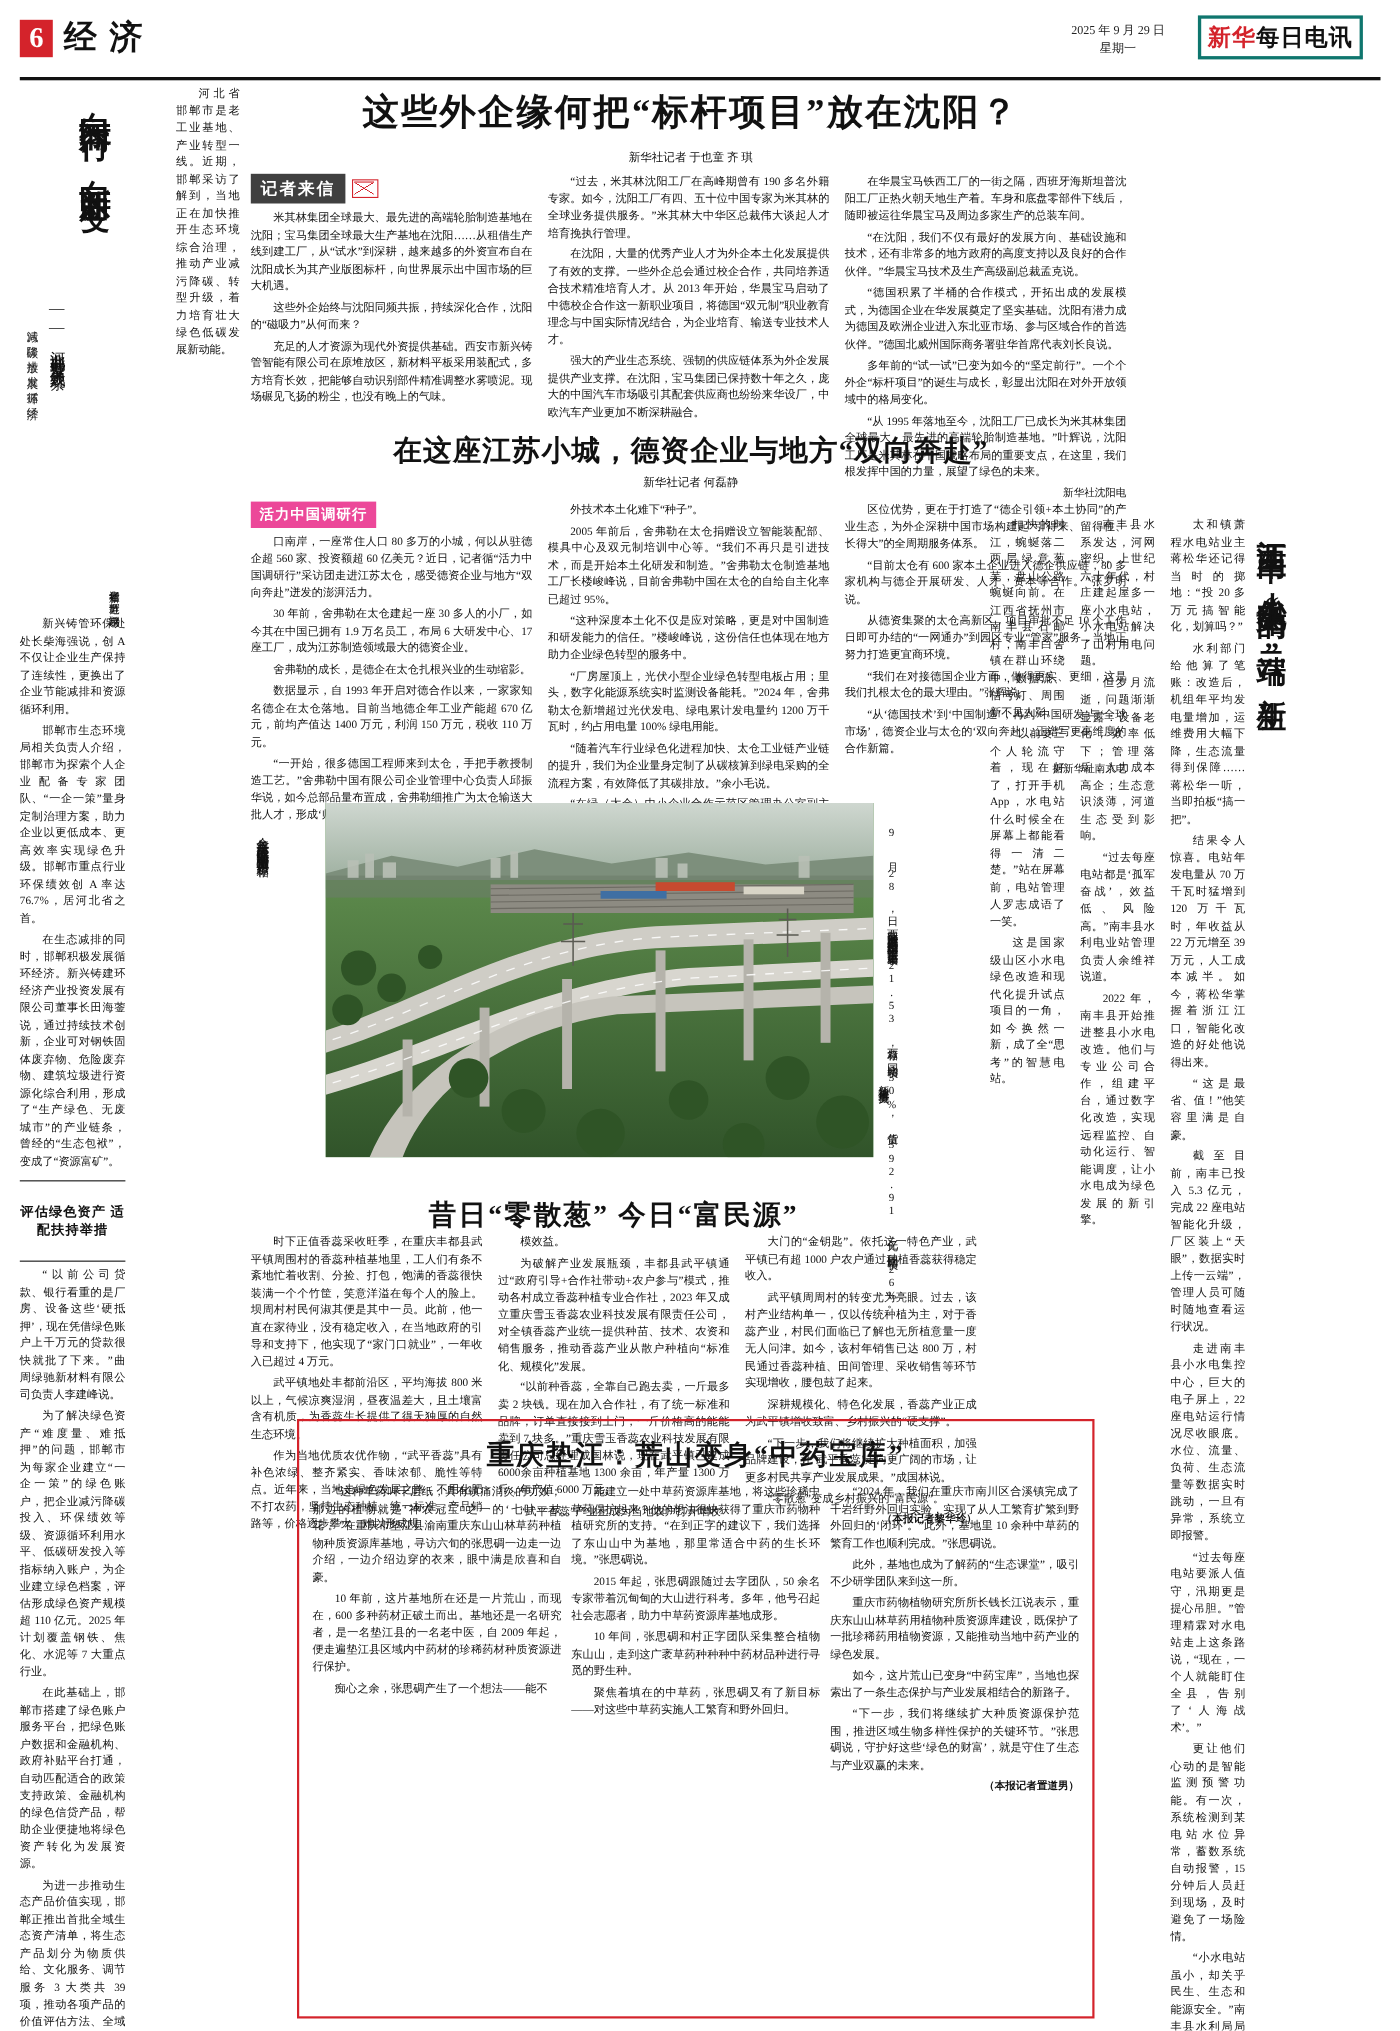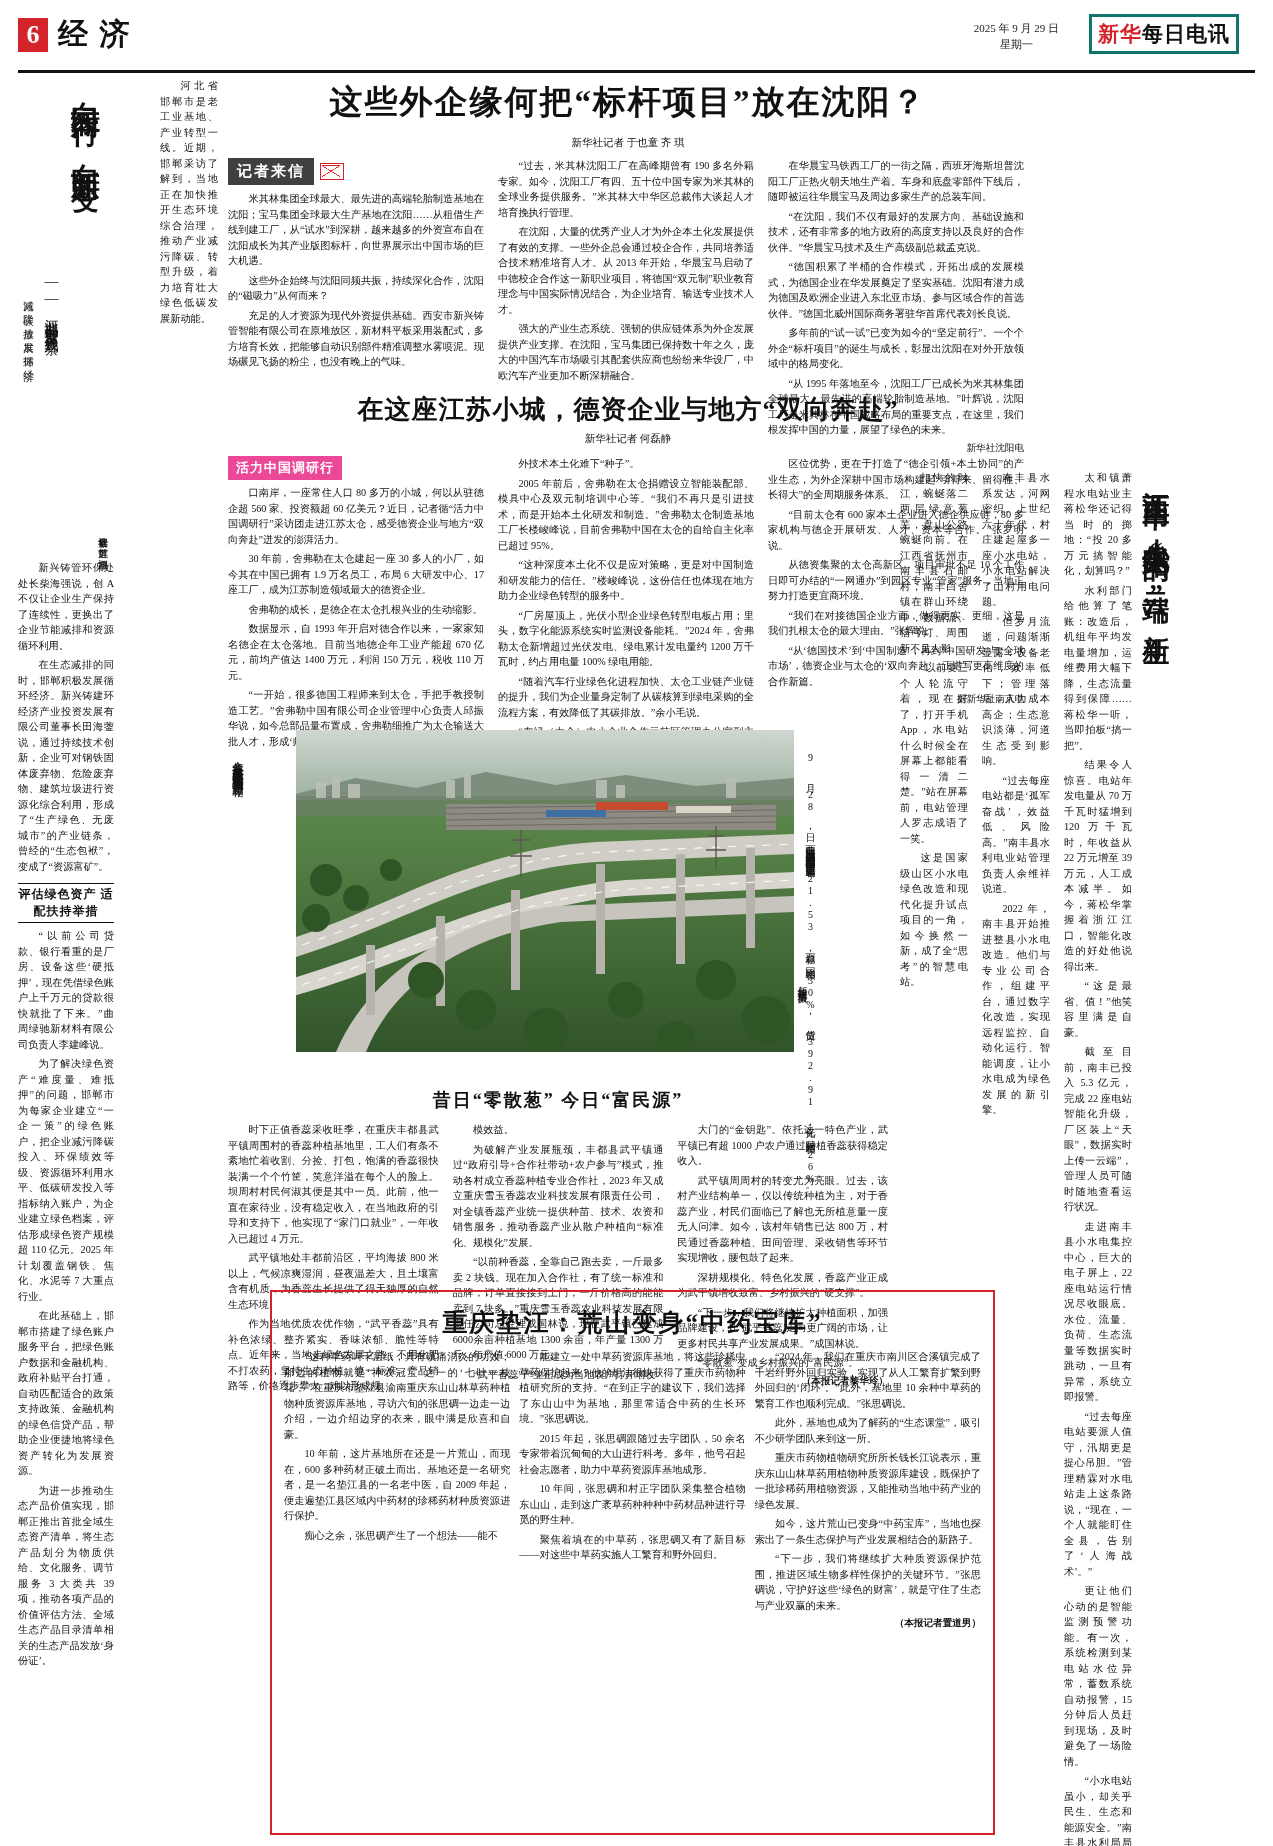--- a/index.html
+++ b/index.html
@@ -25,21 +25,21 @@
   .left-col{position:absolute;left:18px;top:78px;width:140px;height:1160px;}
   .vtitle{writing-mode:vertical-rl;text-orientation:upright;font-size:29px;font-weight:bold;
           letter-spacing:6px;line-height:44px;height:430px;margin-left:46px;}
   .vsub{writing-mode:vertical-rl;text-orientation:upright;font-size:14px;line-height:22px;
         letter-spacing:2px;position:absolute;left:22px;top:196px;height:250px;}
   .vsub2{writing-mode:vertical-rl;text-orientation:upright;font-size:10.5px;line-height:17px;
          letter-spacing:1px;position:absolute;left:2px;top:214px;height:180px;color:#222;}
   .vbyline{writing-mode:vertical-rl;text-orientation:upright;font-size:9.6px;line-height:15px;
            position:absolute;left:78px;top:452px;height:180px;}
   .sub-head{font-size:12px;font-weight:bold;text-align:center;margin:9px 0 5px 0;letter-spacing:1px;}
-  .sub-head.boxed{border-top:1px solid #111;border-bottom:1px solid #111;padding:2px 0;}
+  .sub-head.boxed{border-top:1px solid #111;border-bottom:1px solid #111;padding:19px 0;}
 
   
   .mainhead{position:absolute;left:228px;top:80px;width:800px;text-align:center;
             font-size:33px;font-weight:bold;letter-spacing:2px;}
   .mainbyline{position:absolute;left:228px;top:136px;width:800px;text-align:center;font-size:10.5px;}
 
   
   .badge{display:inline-block;background:#404040;color:#fff;font-size:15px;font-weight:bold;
          padding:4px 9px;letter-spacing:2px;}
   .badge-line{display:flex;align-items:center;gap:6px;margin-bottom:6px;}
@@ -59,21 +59,21 @@
 
   
   .photo{position:absolute;left:296px;top:730px;width:498px;height:322px;overflow:hidden;background:#4a7a42;}
   .photo-cap-left{position:absolute;left:228px;top:752px;width:58px;}
   .photo-cap-right{position:absolute;left:802px;top:752px;width:62px;}
   .vcap{writing-mode:vertical-rl;text-orientation:upright;font-size:11.5px;line-height:20px;letter-spacing:1px;}
   .vcap.small{font-size:10px;line-height:16px;}
 
   
   .head3{position:absolute;left:228px;top:1088px;width:660px;text-align:center;
-         font-size:18px;font-weight:bold;letter-spacing:2px;}
+         font-size:25px;font-weight:bold;letter-spacing:2px;}
 
   
   .rhead{position:absolute;right:18px;top:470px;width:120px;}
   .rtitle{writing-mode:vertical-rl;text-orientation:upright;font-size:27px;font-weight:bold;
           letter-spacing:4px;line-height:42px;height:600px;}
 
   
   .boxstory{position:absolute;left:270px;top:1290px;width:725px;height:545px;border:2.5px solid #d4232b;
             box-sizing:border-box;padding:10px 12px;}
   .boxstory h2{margin:4px 0 10px 0;text-align:center;font-size:25px;font-weight:bold;letter-spacing:2px;}
@@ -118,20 +118,21 @@
     <div class="col-text">
       <p>河北省邯郸市是老工业基地、产业转型一线。近期，邯郸采访了解到，当地正在加快推开生态环境综合治理，推动产业减污降碳、转型升级，着力培育壮大绿色低碳发展新动能。</p>
     </div>
   </div>
 
   <div style="position:absolute;left:18px;top:560px;width:200px;">
     <div class="flexcols">
       <div style="width:96px;">
         <div class="col-text">
           <p>新兴铸管环保处处长柴海强说，创 A 不仅让企业生产保持了连续性，更换出了企业节能减排和资源循环利用。</p>
+          <p>邯郸市生态环境局相关负责人介绍，邯郸市为探索个人企业配备专家团队、“一企一策”量身定制治理方案，助力企业以更低成本、更高效率实现绿色升级。邯郸市重点行业环保绩效创 A 率达 76.7%，居河北省之首。</p>
           <p>在生态减排的同时，邯郸积极发展循环经济。新兴铸建环经济产业投资发展有限公司董事长田海蓥说，通过持续技术创新，企业可对钢铁固体废弃物、危险废弃物、建筑垃圾进行资源化综合利用，形成了“生产绿色、无废城市”的产业链条，曾经的“生态包袱”，变成了“资源富矿”。</p>
         </div>
         <div class="sub-head boxed">评估绿色资产  适配扶持举措</div>
         <div class="col-text">
           <p>“以前公司贷款、银行看重的是厂房、设备这些‘硬抵押’，现在凭借绿色账户上千万元的贷款很快就批了下来。”曲周绿驰新材料有限公司负责人李建峰说。</p>
           <p>为了解决绿色资产“难度量、难抵押”的问题，邯郸市为每家企业建立“一企一策”的绿色账户，把企业减污降碳投入、环保绩效等级、资源循环利用水平、低碳研发投入等指标纳入账户，为企业建立绿色档案，评估形成绿色资产规模超 110 亿元。2025 年计划覆盖钢铁、焦化、水泥等 7 大重点行业。</p>
           <p>在此基础上，邯郸市搭建了绿色账户服务平台，把绿色账户数据和金融机构、政府补贴平台打通，自动匹配适合的政策支持政策、金融机构的绿色信贷产品，帮助企业便捷地将绿色资产转化为发展资源。</p>
           <p>为进一步推动生态产品价值实现，邯郸正推出首批全域生态资产清单，将生态产品划分为物质供给、文化服务、调节服务 3 大类共 39 项，推动各项产品的价值评估方法、全域生态产品目录清单相关的生态产品发放‘身份证’。</p>
         </div>
 

